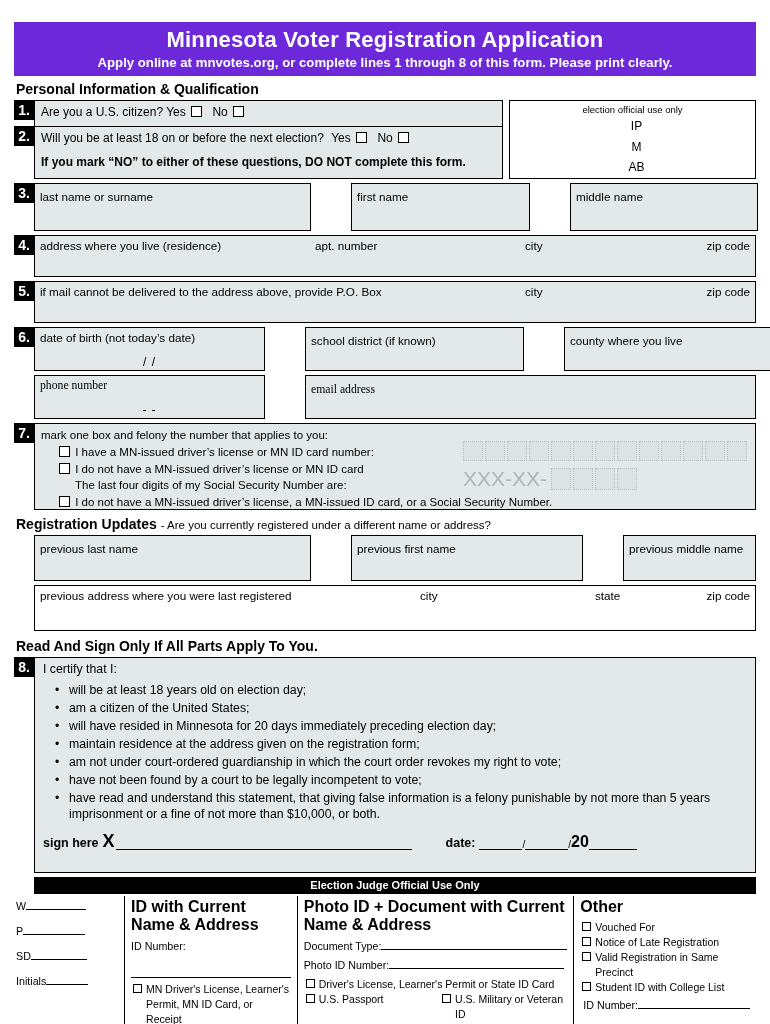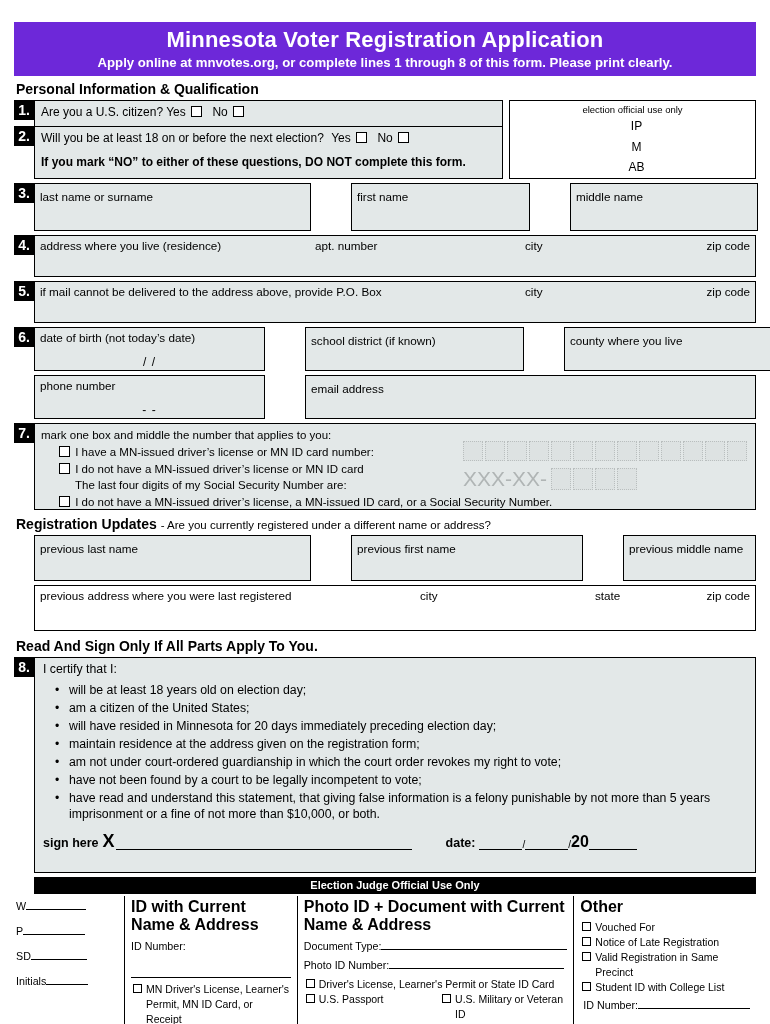--- a/index.html
+++ b/index.html
@@ -207,35 +207,35 @@
         <span class="lbl">school district (if known)</span>
       </div>
       <div class="cell white" style="width:246px; height:44px;">
         <span class="lbl">county where you live</span>
       </div>
     </div>
   </div>
 
   <div class="row">
     <div style="width:20px; min-width:20px;"></div>
-    <div class="namerow" style="flex:1;">
+    <div class="namerow" style="flex:1;font-family:Liberation Serif, serif;">
       <div class="cell white" style="width:231px; height:44px;">
         <div class="lbl">phone number</div>
         <div style="text-align:center; font-size:12px; margin-top:9px; letter-spacing:1px;">-            -</div>
       </div>
       <div class="cell white" style="flex:1; height:44px;">
         <span class="lbl">email address</span>
       </div>
     </div>
   </div>
 
   <div class="row">
     <div class="num">7.</div>
     <div class="s7body" style="height:87px;">
-      <div class="s7line">mark one box and middle the number that applies to you:</div>
+      <div class="s7line">mark one box and felony the number that applies to you:</div>
 
       <div class="s7line" style="padding-left:16px;">
         <span class="cb"></span>
         <span>I have a MN-issued driver’s license or MN ID card number:</span>
       </div>
 
       <div class="s7line" style="padding-left:16px;">
         <span class="cb"></span>
         <span>I do not have a MN-issued driver’s license or MN ID card</span>
       </div>

